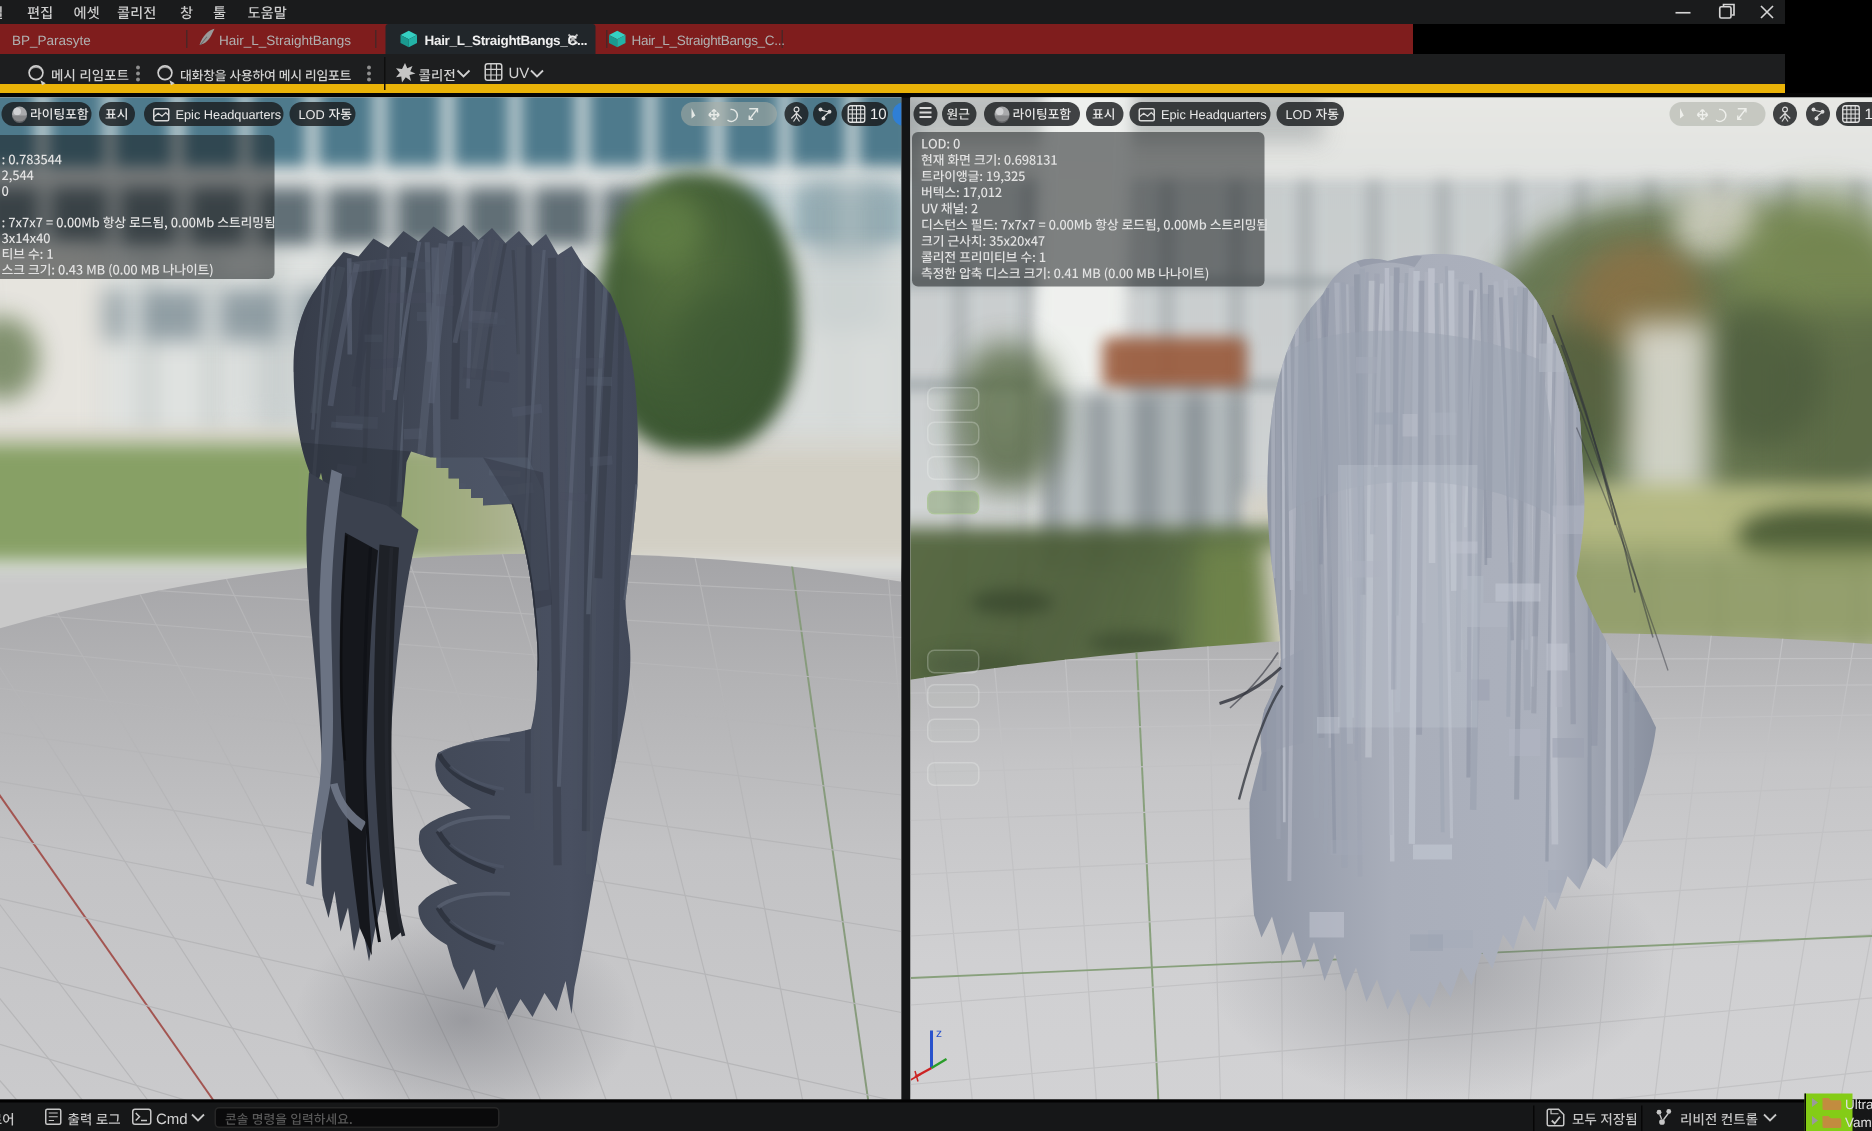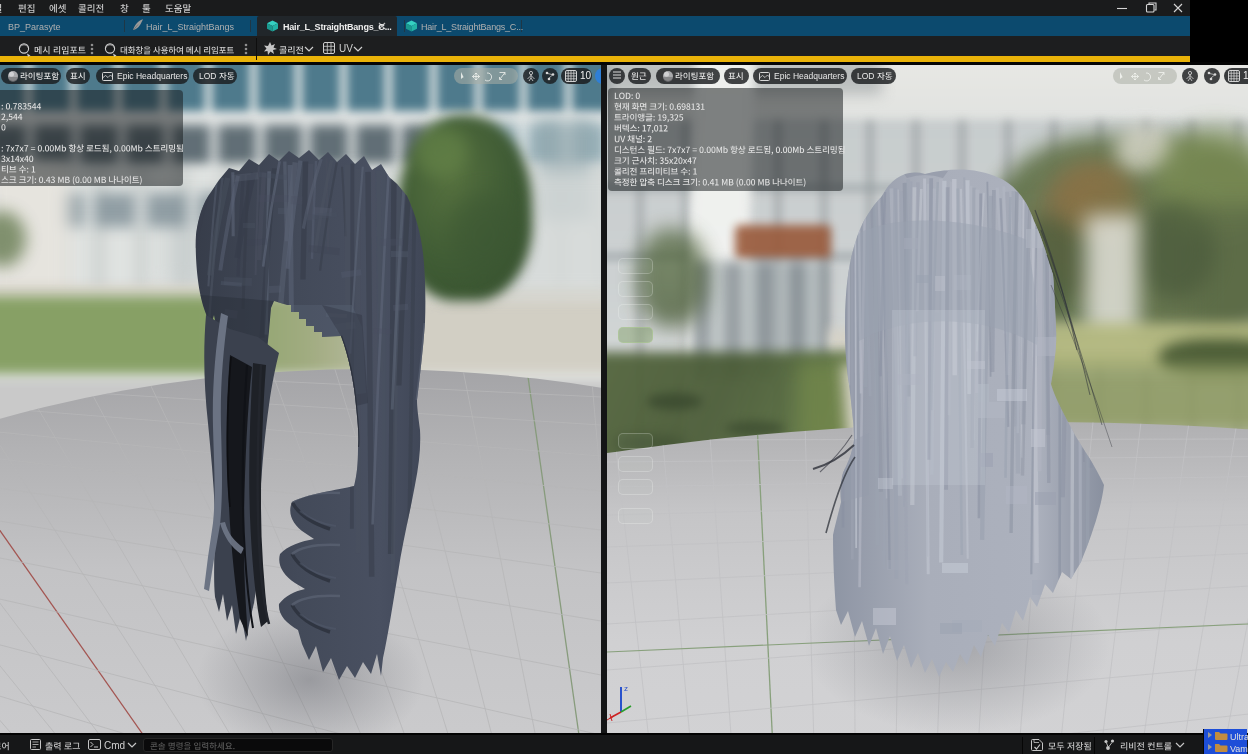--- a/index.html
+++ b/index.html
@@ -1,19 +1,19 @@
 <!DOCTYPE html>
 <html><head><meta charset="utf-8"><style>
 *{margin:0;padding:0;box-sizing:border-box}
 html,body{width:1248px;height:754px;overflow:hidden;background:#000;
   font-family:"Liberation Sans",sans-serif;}
 #app{position:relative;width:1248px;height:754px;overflow:hidden;background:#000}
 .abs{position:absolute}
 #menubar{position:absolute;left:0;top:0;width:1190px;height:16px;background:#1a1b1c}
-#tabbar{position:absolute;left:0;top:16px;width:1190px;height:20px;background:#0c4a6e}
+#tabbar{position:absolute;left:0;top:16px;width:942px;height:20px;background:#7f1d1d}
 #toolbar{position:absolute;left:0;top:36px;width:1190px;height:26px;background:#1d1e1f;border-bottom:6px solid #eab308}
 #blacktr{position:absolute;left:1190px;top:0;width:58px;height:64px;background:#000}
 #topline{position:absolute;left:0;top:62px;width:1248px;height:3px;background:#050505}
 #vpL{position:absolute;left:0;top:65px;width:601px;height:670px;overflow:hidden;background:#c9c9c9}
 #vpdiv{position:absolute;left:601px;top:65px;width:6px;height:670px;background:#141516}
 #vpR{position:absolute;left:607px;top:65px;width:641px;height:670px;overflow:hidden;background:#cccdcf}
 #statusbar{position:absolute;left:0;top:733px;width:1248px;height:21px;background:#161718;border-top:2px solid #020202}
 .pill{position:absolute;height:16px;border-radius:8px;background:rgba(26,28,30,0.82);
   display:flex;align-items:center;color:#e6e6e6}
 .circ{position:absolute;width:16px;height:16px;border-radius:8px;background:rgba(26,28,30,0.82)}
@@ -1589,21 +1589,21 @@
           <g transform="translate(1155.46,14.50) scale(0.00900,-0.00900)">
             <path d="M148 349H782V265H148ZM46 115H874V29H46ZM148 758H774V674H254V324H148ZM222 556H754V473H222Z"></path>
           </g>
           <g transform="translate(1163.74,14.50) scale(0.00900,-0.00900)">
             <path d="M46 408H874V331H46ZM142 273H772V69H247V-26H144V137H669V201H142ZM144 -1H800V-74H144ZM149 811H770V609H254V521H151V677H666V738H149ZM151 544H786V471H151ZM407 508H512V374H407Z"></path>
           </g>
         </g>
         <path d="M1176 8 L1180 12 L1184 8" stroke="#c6c6c6" stroke-width="1.2" fill="none"></path>
       </svg>
     </div>
-    <div class="abs" style="left:1203px;top:729px;width:44px;height:25px;background:#1d4ed8;border-left:1px solid #070707">
+    <div class="abs" style="left:1203px;top:729px;width:32px;height:25px;background:#84cc16;border-left:1px solid #070707">
       <svg width="45" height="25" viewBox="0 0 45 25" style="position:absolute">
         <path d="M4 3 L8 6 L4 9 Z" fill="#9a9a9a"></path>
         <path d="M11 3 h4 l1.5 1.5 h6 a1 1 0 0 1 1 1 V10 a1 1 0 0 1 -1 1 h-10.5 a1 1 0 0 1 -1 -1 Z" fill="#c28c3f"></path>
         <path d="M4 15 L8 18 L4 21 Z" fill="#9a9a9a"></path>
         <path d="M11 15 h4 l1.5 1.5 h6 a1 1 0 0 1 1 1 V22 a1 1 0 0 1 -1 1 h-10.5 a1 1 0 0 1 -1 -1 Z" fill="#c28c3f"></path>
         <text x="26" y="10.5" font-size="9" fill="#e0e0e0" font-family="Liberation Sans">Ultra</text>
         <text x="26" y="22.5" font-size="9" fill="#e0e0e0" font-family="Liberation Sans">Vamp</text>
       </svg>
     </div>
   </div>

